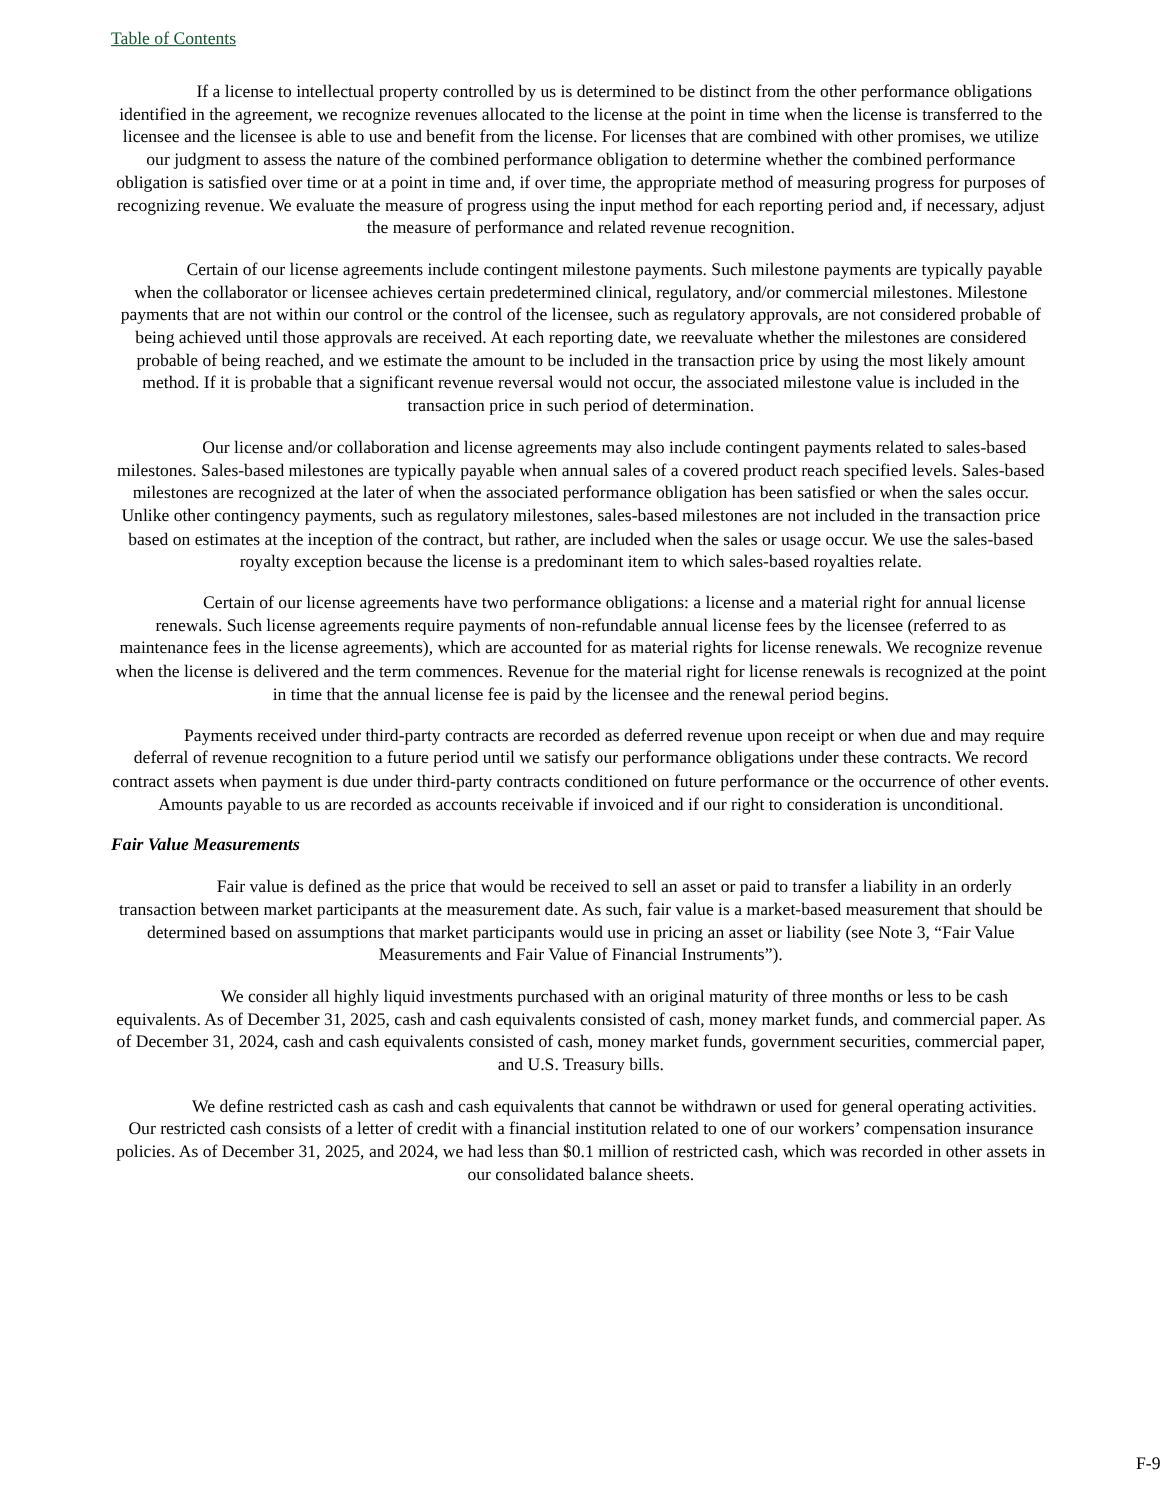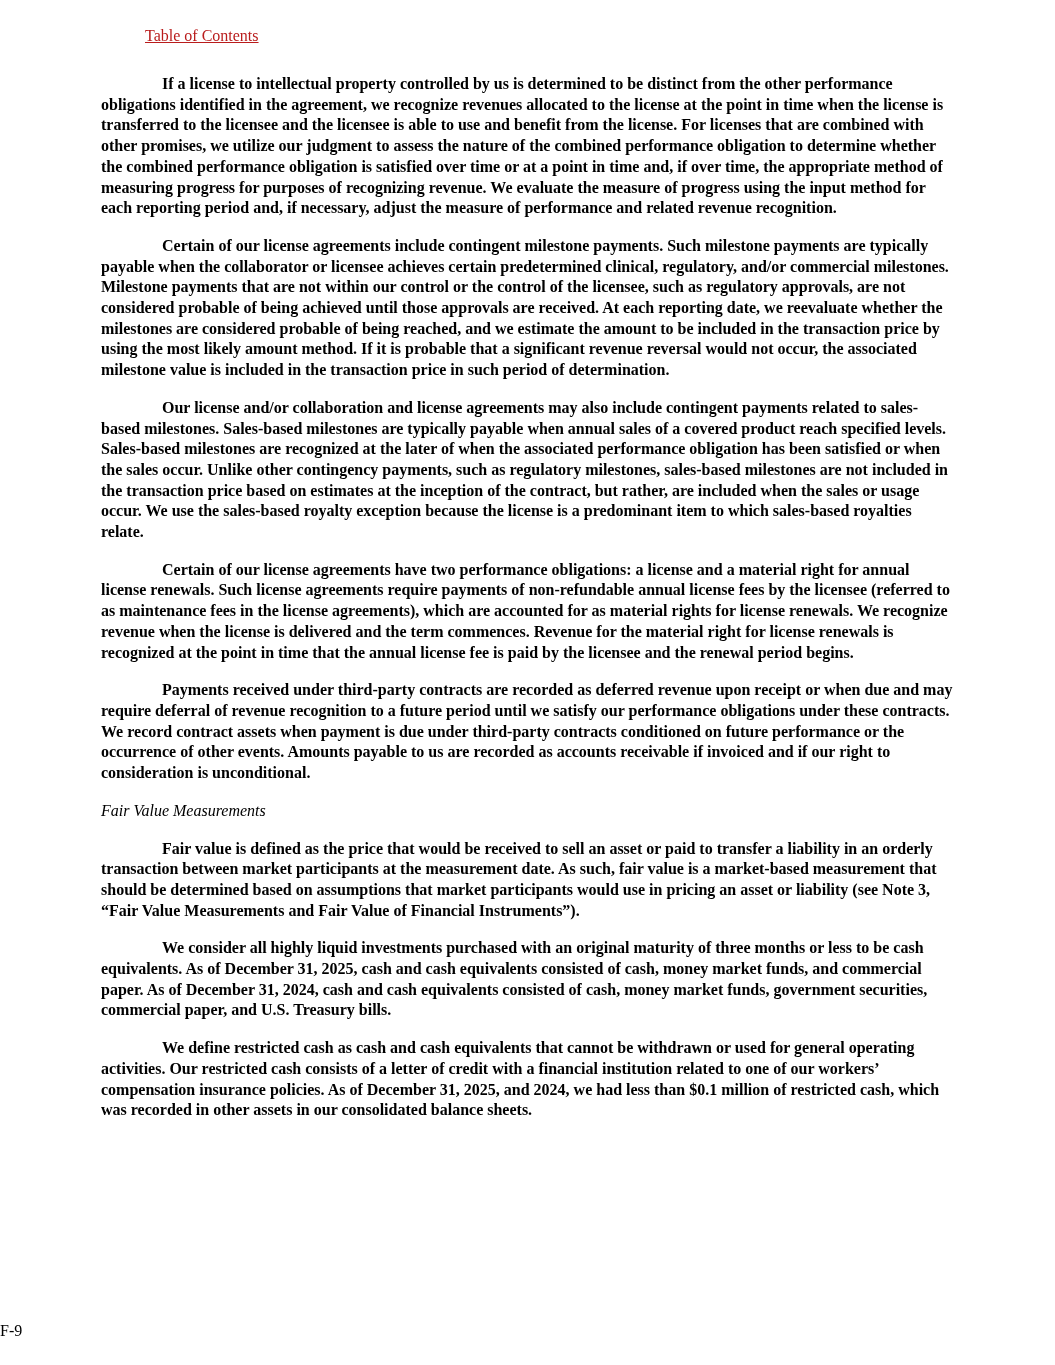--- a/index.html
+++ b/index.html
@@ -2,30 +2,30 @@
 <html><head>
 <meta charset="utf-8">
 <style>
   html, body { margin: 0; padding: 0; background: #ffffff; }
   body {
     width: 1055px; height: 1365px; position: relative; overflow: hidden;
     font-family: "Liberation Serif", serif; color: #000;
   }
   .toc-link {
     position: absolute; left: 101px; top: 27px;
-    font-size: 16px; color: #b91c1c; text-decoration: underline; cursor: pointer; margin-left: 44px;
+    font-size: 16px; color: #14532d; text-decoration: underline; cursor: pointer;
   }
   .content {
     position: absolute; left: 101px; top: 74px; width: 854px;
     font-size: 16px; line-height: 20.7px;
   }
-  .para { margin: 0 0 17px 0; text-indent: 61px; text-align: left; font-weight: bold; }
-  .heading { margin: 0 0 17px 0; font-weight: normal; font-style: italic; }
+  .para { margin: 0 0 17px 0; text-indent: 61px; text-align: center; }
+  .heading { margin: 0 0 17px 0; font-weight: bold; font-style: italic; }
   .page-number {
-    position: absolute; left: 0; width: 1055px; top: 1322px; text-align: left;
+    position: absolute; left: 0; width: 1055px; top: 1322px; text-align: right;
     font-size: 16px;
   }
 </style>
 </head>
 <body>
 
 <a class="toc-link">Table of Contents</a>
 
 <div class="content">
   <p class="para">If a license to intellectual property controlled by us is determined to be distinct from the other performance obligations identified in the agreement, we recognize revenues allocated to the license at the point in time when the license is transferred to the licensee and the licensee is able to use and benefit from the license. For licenses that are combined with other promises, we utilize our judgment to assess the nature of the combined performance obligation to determine whether the combined performance obligation is satisfied over time or at a point in time and, if over time, the appropriate method of measuring progress for purposes of recognizing revenue. We evaluate the measure of progress using the input method for each reporting period and, if necessary, adjust the measure of performance and related revenue recognition.</p>

